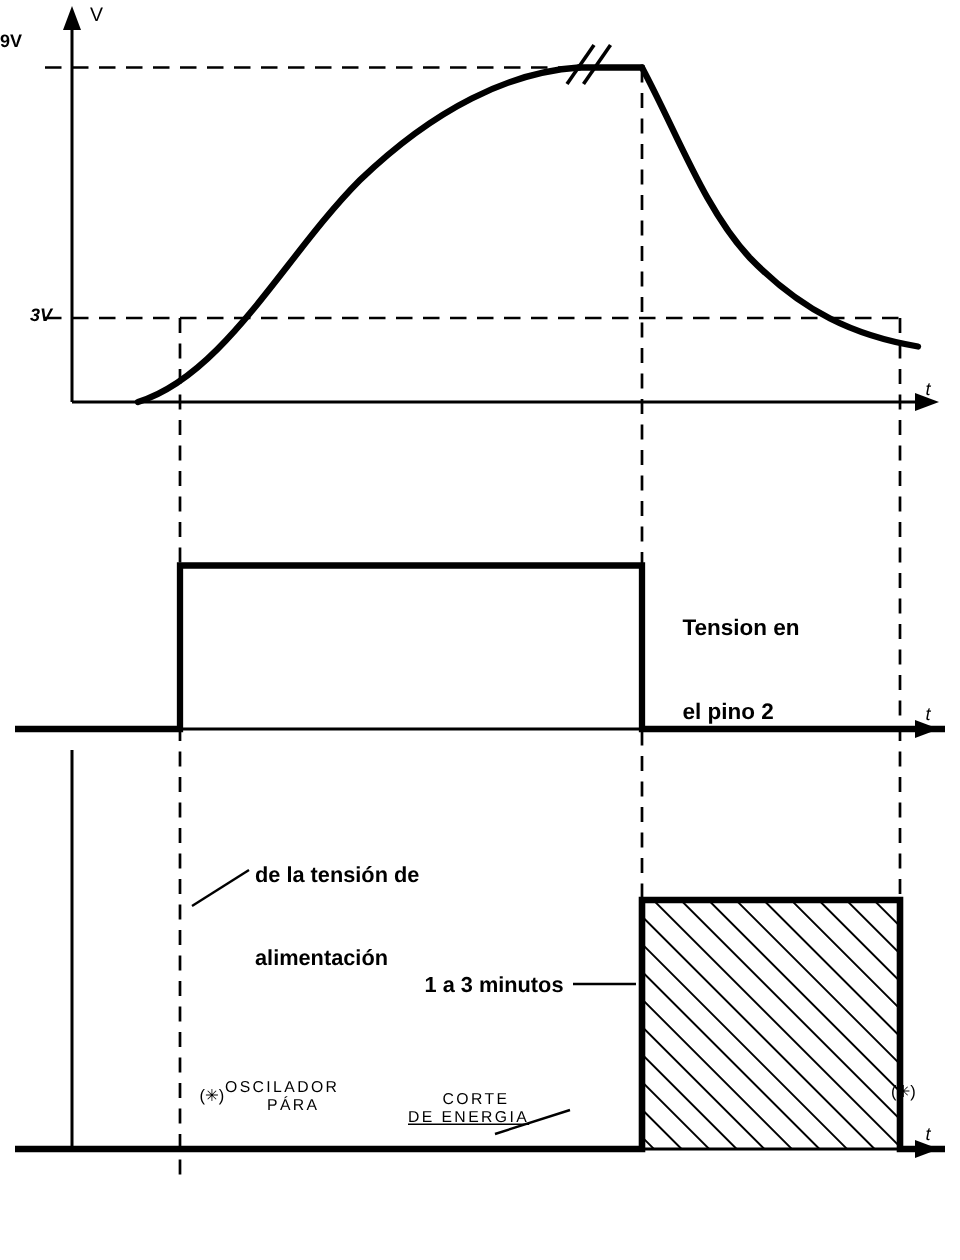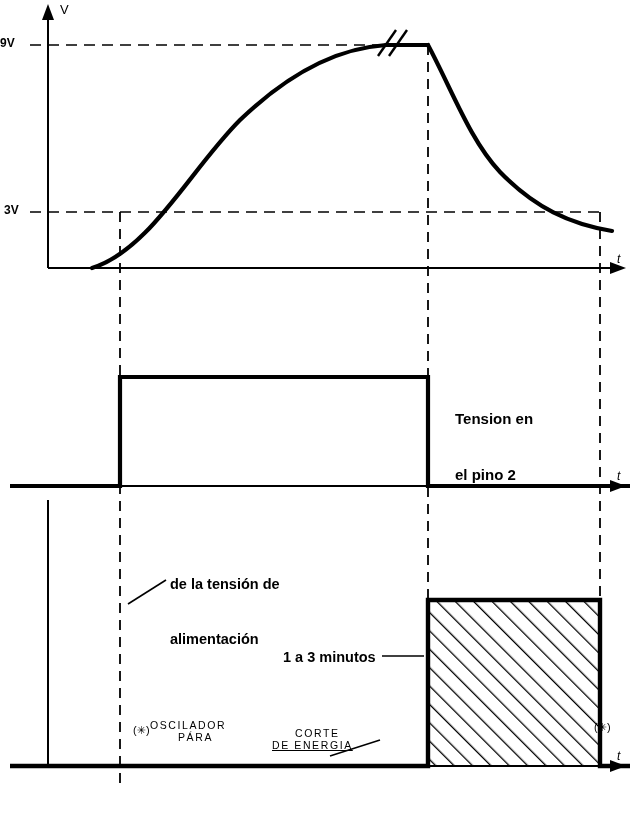--- a/index.html
+++ b/index.html
@@ -14,22 +14,22 @@
   .t-min{left:283px;top:648px;font-size:14.5px;}
   .mono{position:absolute;font-family:"Liberation Sans", sans-serif;
         font-size:10.5px;letter-spacing:1.6px;white-space:pre;}
   .osc{left:150px;top:719px;}
   .para{left:178px;top:731px;}
   .corte{left:295px;top:727px;}
   .denerg{left:272px;top:739px;text-decoration:underline;}
   .ast1{position:absolute;left:133px;top:724px;font-size:11px;}
   .ast2{position:absolute;left:594px;top:721px;font-size:11px;}
   .vlab{position:absolute;font-size:12px;font-weight:bold;}
-  .v-top{left:0px;top:36px;letter-spacing:0px;}
-  .v-3{left:4px;top:203px;}
+  .v-top{left:0px;top:20px;letter-spacing:0px;}
+  .v-3{left:20px;top:203px;font-style:italic;}
   .v-axis{left:60px;top:2px;font-size:13px;font-weight:normal;}
   .t-axis{position:absolute;font-size:12px;font-style:italic;}
   .t1{left:617px;top:252px;}
   .t2{left:617px;top:469px;}
   .t3{left:617px;top:749px;}
 </style>
 </head>
 <body>
 
 <div id="root">

